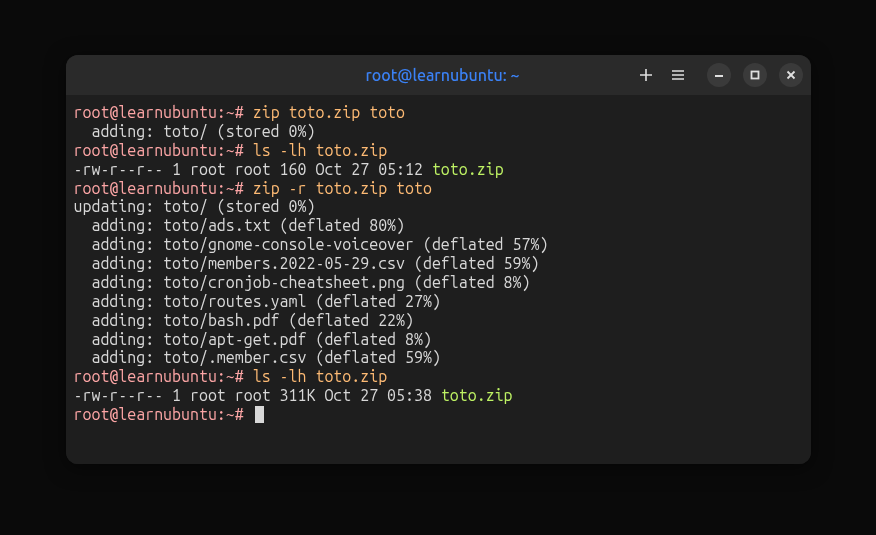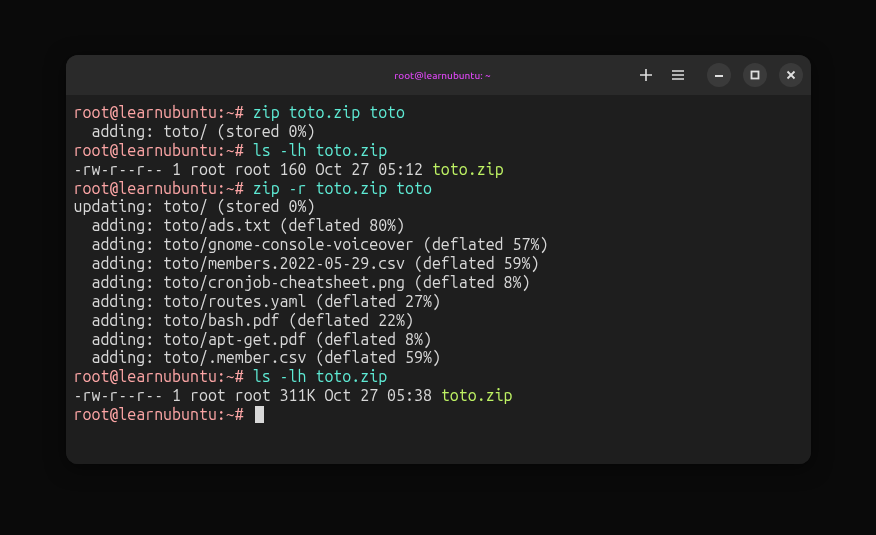--- a/index.html
+++ b/index.html
@@ -30,23 +30,23 @@
       display: flex;
       align-items: center;
       padding: 0 8px;
       position: relative;
     }
     .title-text {
       position: absolute;
       left: 9px;
       right: 0;
       text-align: center;
-      color: #d946ef;
+      color: #3b82f6;
       font-family: 'Ubuntu', 'Cantarell', sans-serif;
-      font-size: 10px;
+      font-size: 16px;
       font-weight: 500;
       pointer-events: none;
     }
     .titlebar-left {
       flex: 1;
     }
     .titlebar-right {
       display: flex;
       align-items: center;
       gap: 14px;
@@ -92,21 +92,21 @@
       line-height: 1.18;
       white-space: pre;
     }
     .line {
       display: block;
     }
     .prompt-host {
       color: #fca5a5;
     }
     .cmd {
-      color: #5eead4;
+      color: #fdba74;
     }
     .red-file {
       color: #bef264;
       font-weight: normal;
     }
     .cursor {
       display: inline-block;
       width: 9px;
       height: 17px;
       background: #d8d8d8;

